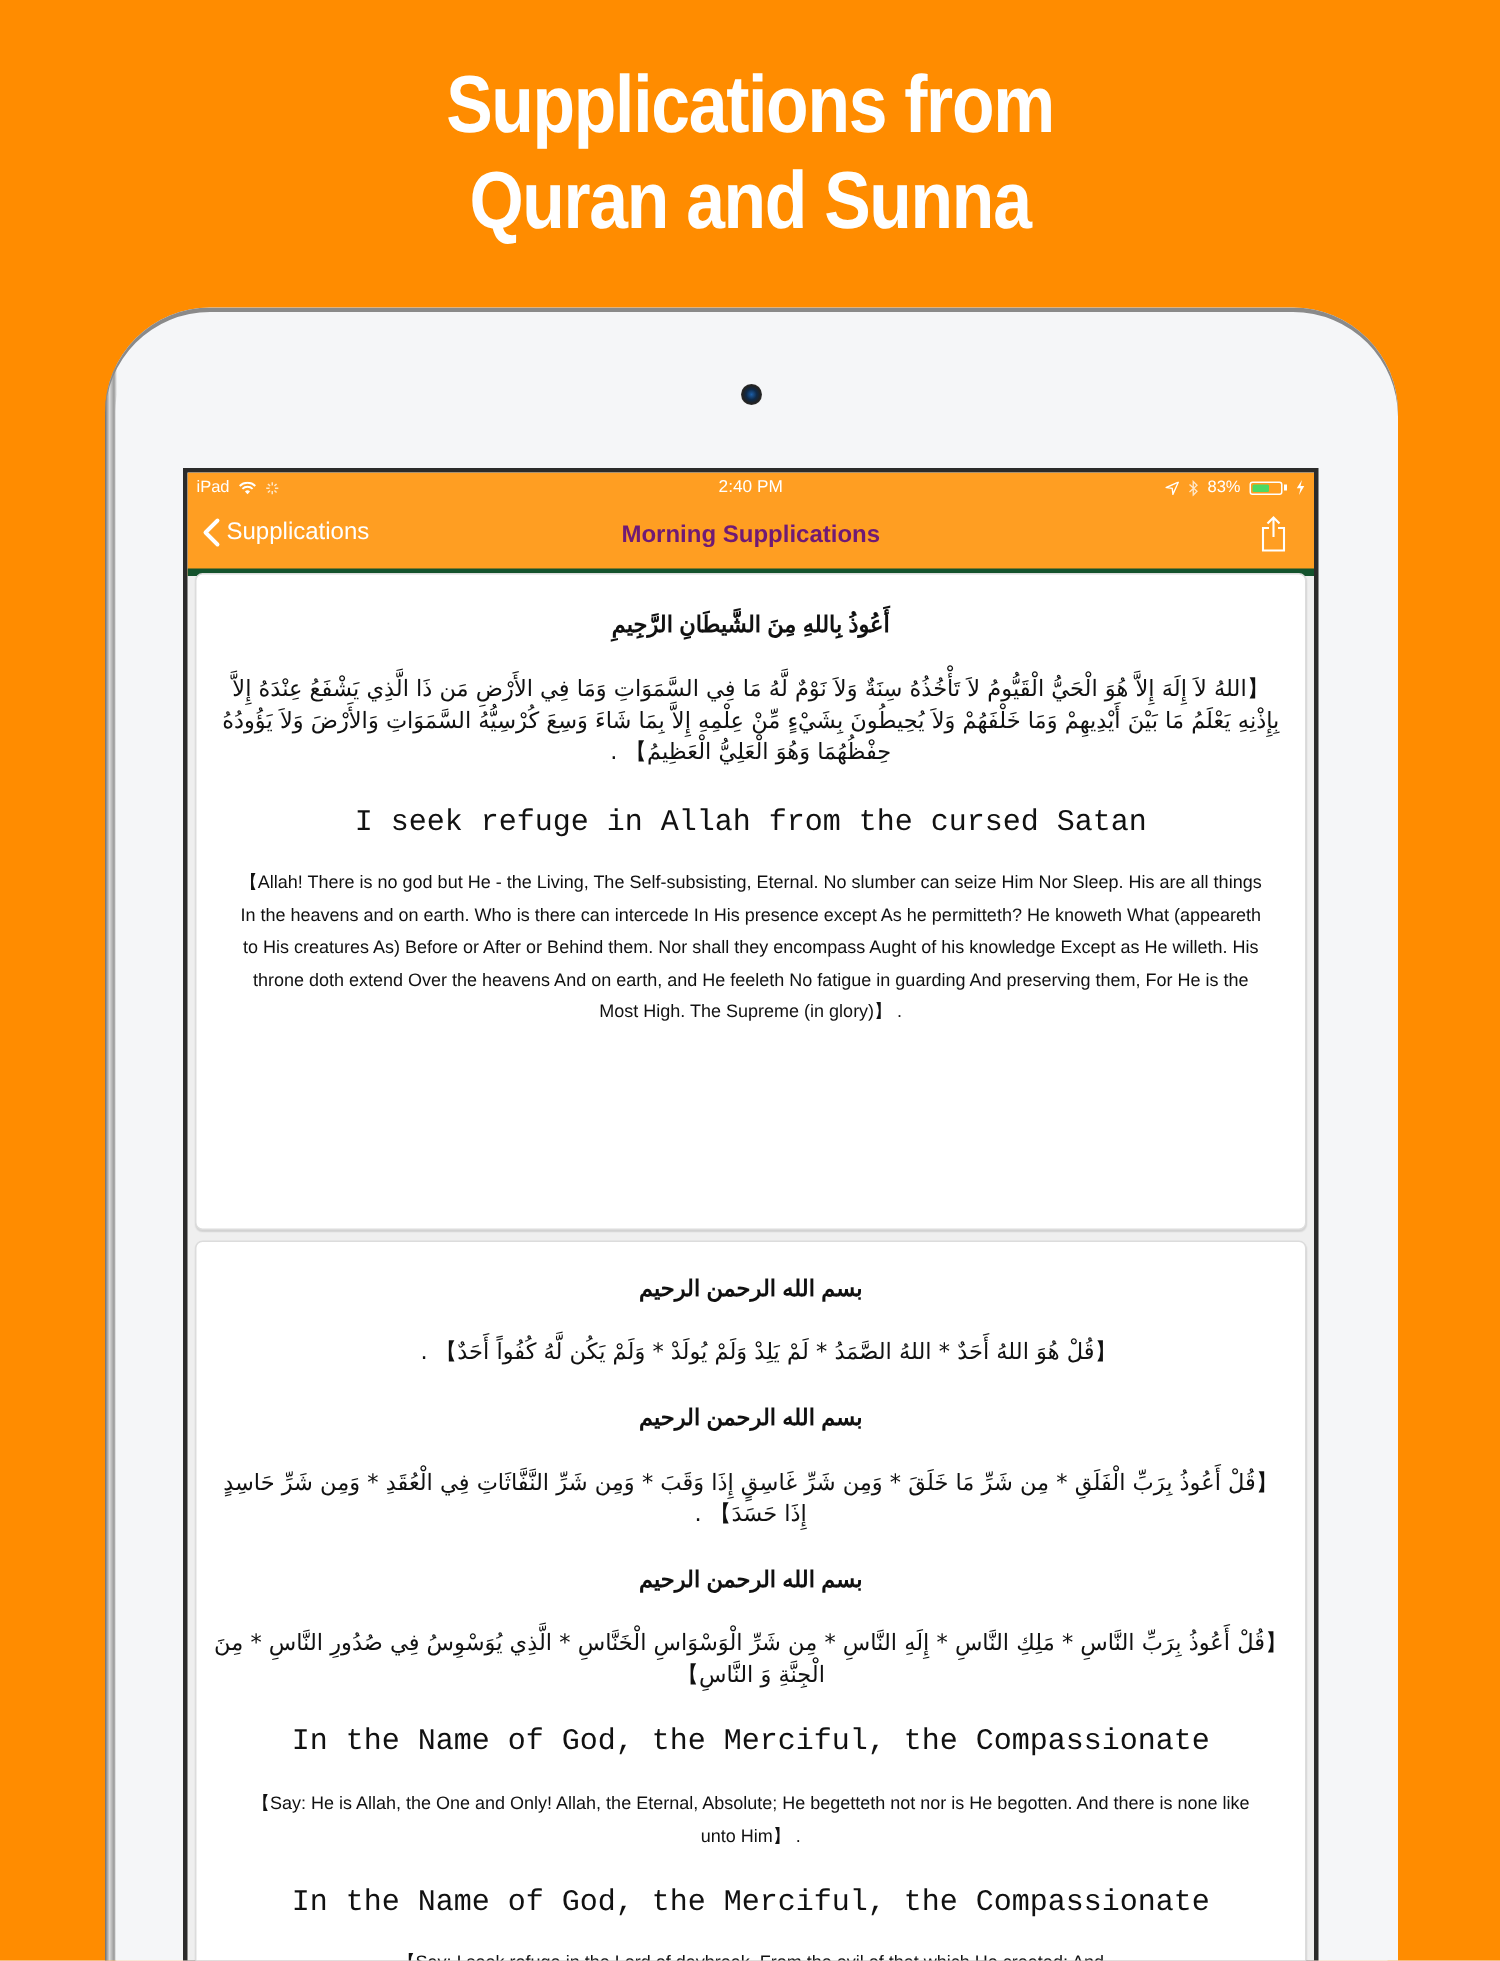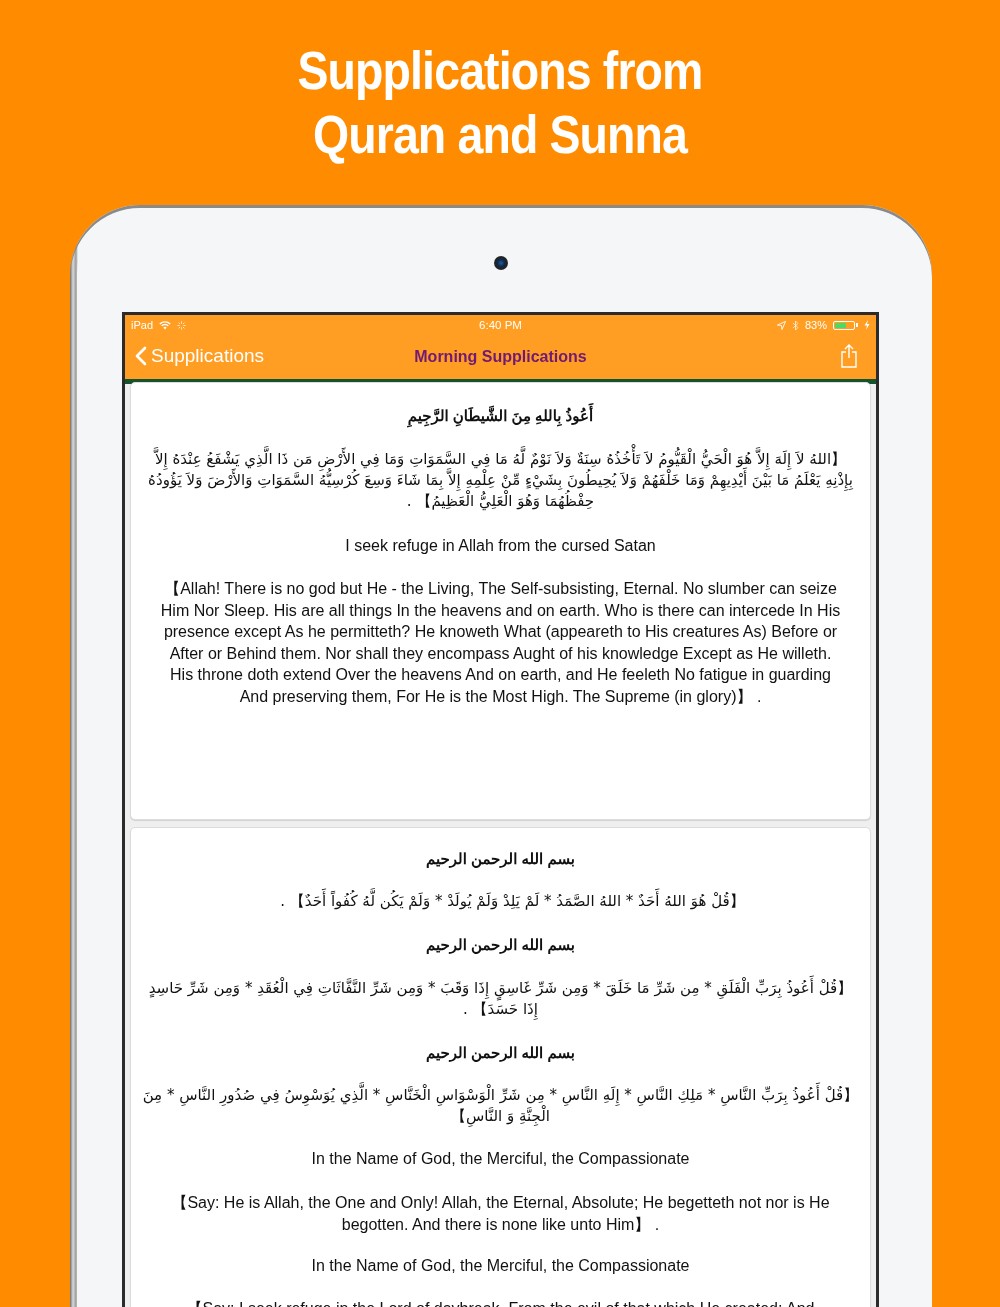--- a/index.html
+++ b/index.html
@@ -55,39 +55,39 @@
   .sb-center { position: absolute; left: 0; right: 0; top: 4px; text-align: center; font-size: 11.5px; }
   .sb-right { position: absolute; right: 6px; top: 4px; display: flex; align-items: center; gap: 6px; }
   .battery {
     width: 22px; height: 9px; border: 1px solid #fff; border-radius: 2px; position: relative; box-sizing: border-box;
   }
   .battery-fill { position: absolute; left: 1px; top: 1px; bottom: 1px; background: #4cd964; border-radius: 1px; }
   .battery-tip { width: 2px; height: 4px; background: #fff; margin-left: -5px; }
   .nav-row { position: absolute; left: 0; right: 0; top: 22px; height: 42px; color: #fff; }
   .back-btn {
     position: absolute; left: 10px; top: 8px; display: flex; align-items: center; gap: 4px;
-    font-size: 19px; color: #fff; cursor: pointer;
+    font-size: 16px; color: #fff; cursor: pointer;
   }
   .nav-title {
     position: absolute; left: 0; right: 0; top: 11px; text-align: center;
     font-size: 16px; font-weight: bold; color: #701a75;
   }
   .share-btn { position: absolute; right: 18px; top: 6px; cursor: pointer; }
   .card {
     position: absolute; left: 5px; right: 5px;
     background: #ffffff; border: 1px solid #dcdcdc; border-radius: 5px;
     box-shadow: 0 1px 1px rgba(0,0,0,0.12);
     text-align: center; color: #111;
   }
   .card1 { top: 67px; height: 436px; }
   .card2 { top: 512px; height: 600px; }
   .ar-title { font-family: Liberation Sans, sans-serif; font-weight: bold; font-size: 15px; direction: rtl; margin: 0; }
   .ar-text { font-family: "DejaVu Sans", sans-serif; font-weight: normal; font-size: 15px; line-height: 21px; direction: rtl; margin: 0; padding: 0 10px; }
-  .en-title { font-size: 16px; margin: 0; }
-  .en-text { font-size: 16px; line-height: 21.5px; margin: 0; padding: 0 26px; text-align: center; }
+  .en-title { font-size: 20px; margin: 0; font-family: Liberation Mono, monospace; }
+  .en-text { font-size: 12px; line-height: 21.5px; margin: 0; padding: 0 26px; text-align: center; }
   .blk { position: absolute; left: 0; right: 0; }
 </style>
 </head>
 <body>
 
 <div class="headline">
   <div>Supplications from</div>
   <div>Quran and Sunna</div>
 </div>
 
@@ -114,21 +114,21 @@
                 <line x1="5" y1="7" x2="5" y2="9.5"></line>
               <line x1="0.5" y1="5" x2="3" y2="5"></line>
                 <line x1="7" y1="5" x2="9.5" y2="5"></line>
               <line x1="1.8" y1="1.8" x2="3.4" y2="3.4"></line>
                 <line x1="6.6" y1="6.6" x2="8.2" y2="8.2"></line>
               <line x1="8.2" y1="1.8" x2="6.6" y2="3.4"></line>
                 <line x1="3.4" y1="6.6" x2="1.8" y2="8.2"></line>
             </g>
           </svg>
         </div>
-        <div class="sb-center">6:40 PM</div>
+        <div class="sb-center">2:40 PM</div>
         <div class="sb-right">
           <svg width="9" height="9" viewBox="0 0 10 10">
             <path d="M9.5 0.5 L0.5 4.5 L5 5 L5.5 9.5 Z" fill="none" stroke="#fff" stroke-width="1"></path>
           </svg>
           <svg width="7" height="11" viewBox="0 0 7 11">
             <path d="M1 3 L6 7.5 L3.5 10 L3.5 1 L6 3.5 L1 8" fill="none" stroke="#fff" stroke-width="0.9" opacity="0.75"></path>
           </svg>
           <span>83%</span>
           <div class="battery">
             <div class="battery-fill" id="battery-fill" style="width: 11.16px;"></div>

